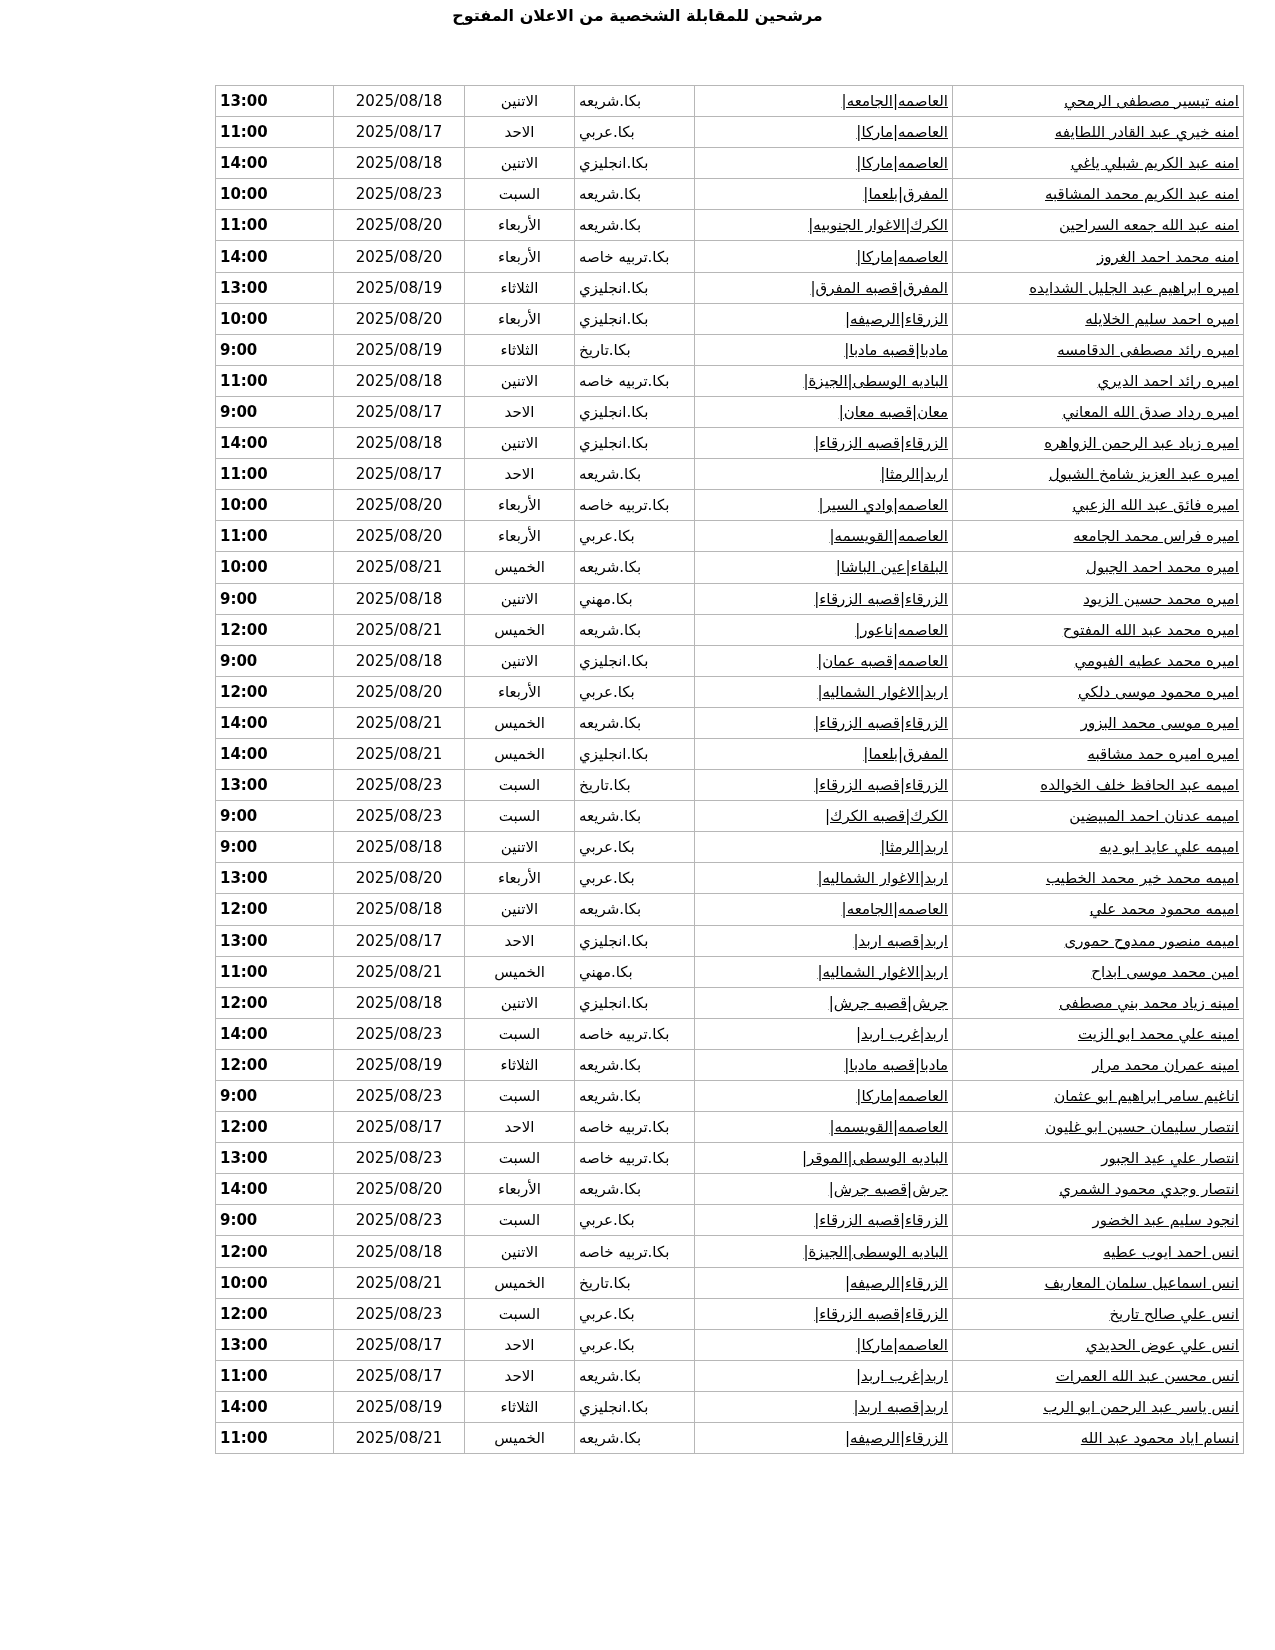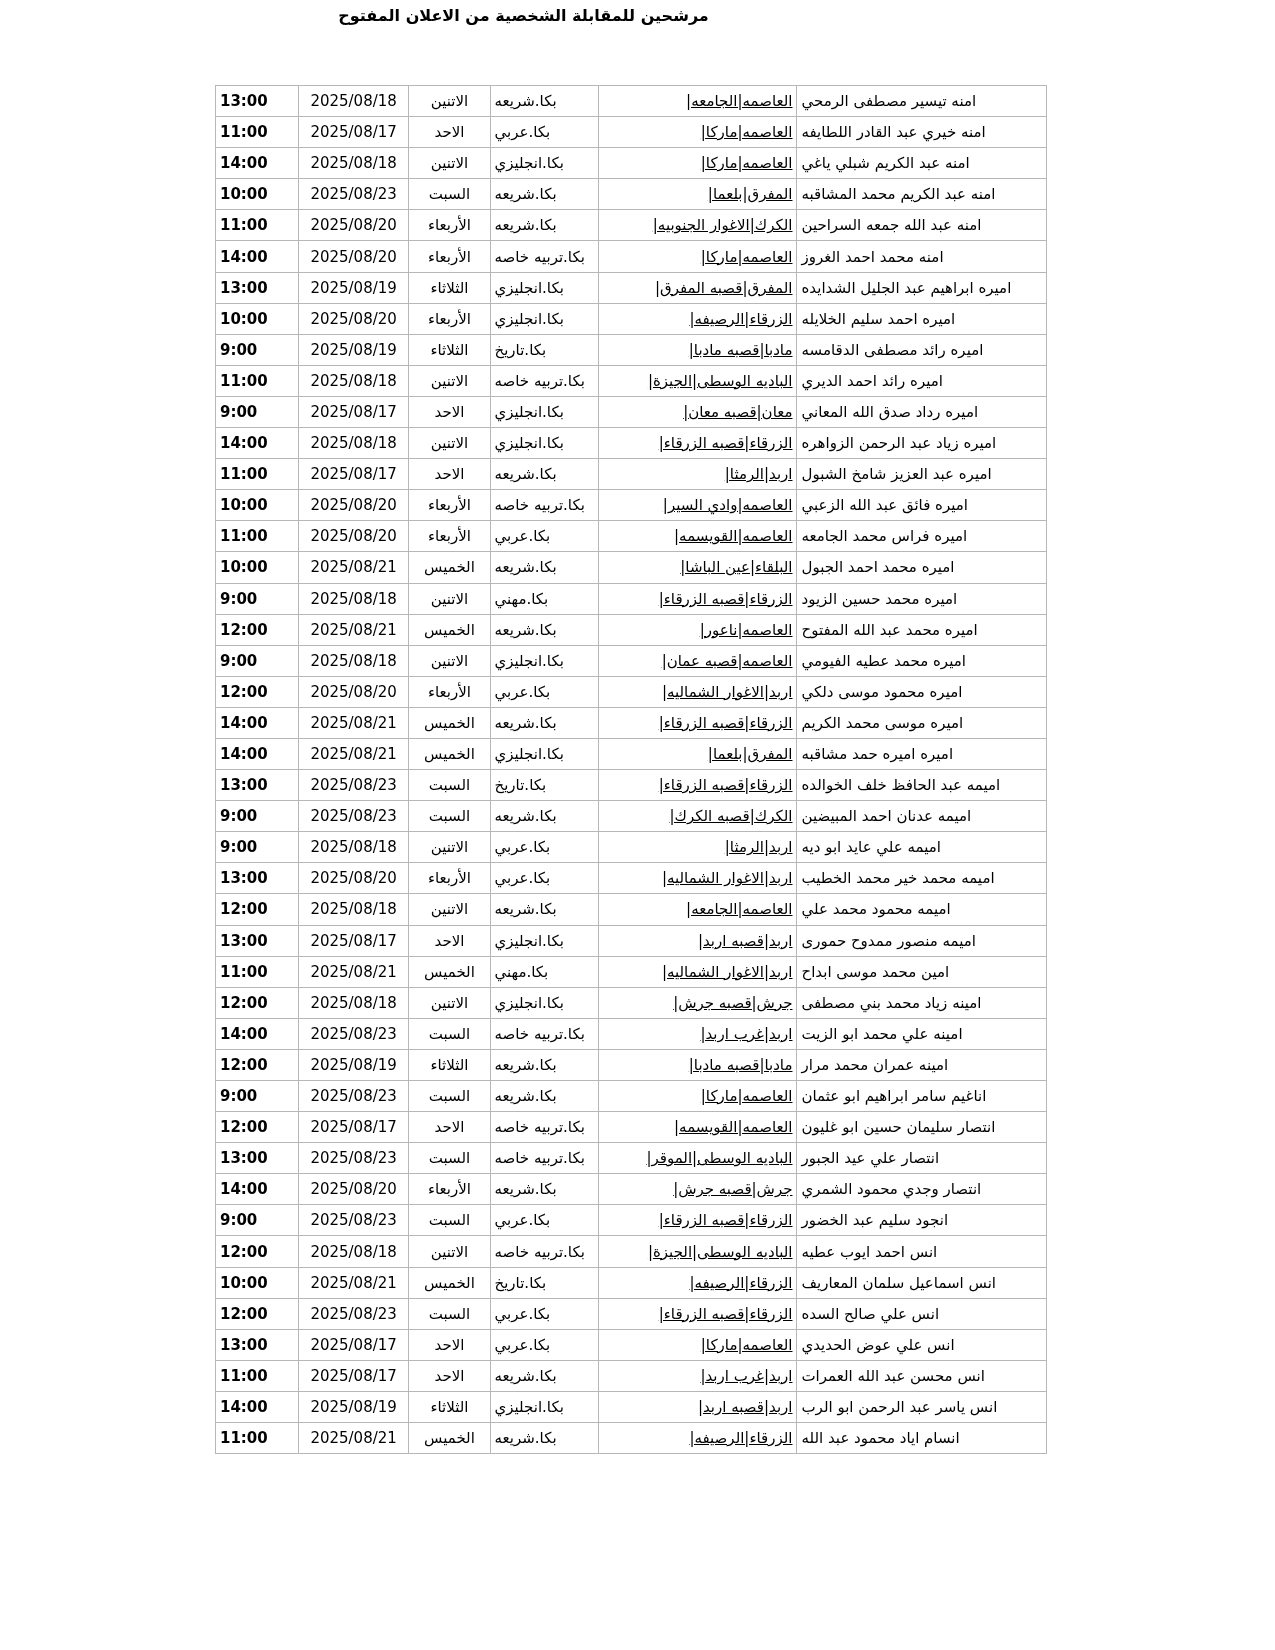--- a/index.html
+++ b/index.html
@@ -6,21 +6,21 @@
     margin: 0;
     padding: 0;
     background: #ffffff;
     width: 1275px;
     height: 1650px;
     font-family: "DejaVu Sans", sans-serif;
     color: #000000;
   }
   .page {
     position: relative;
-    width: 1047px;
+    width: 1275px;
     height: 1650px;
     background: #ffffff;
     overflow: hidden;
   }
   .title {
     position: absolute;
     top: 6px;
     left: 0;
     width: 100%;
     text-align: center;
@@ -39,21 +39,21 @@
   table.candidates td {
     border: 1px solid #b7b7b7;
     height: 30.1px;
     font-size: 15px;
     padding: 0 4px;
     white-space: nowrap;
     overflow: hidden;
     vertical-align: middle;
     background: #ffffff;
   }
-  td.col-name  { width: 282px; text-align: left; }
+  td.col-name  { width: 282px; text-align: right; text-decoration: underline; }
   td.col-location { width: 249px; text-align: right; text-decoration: underline; }
   td.col-degree { width: 111px; text-align: left; }
   td.col-day   { width: 101px; text-align: center; }
   td.col-date  { width: 122px; text-align: center; direction: ltr; }
   td.col-time  { width: 109px; text-align: left; direction: ltr; font-weight: bold; }
 </style>
 </head>
 <body>
 
 <div class="page">
@@ -214,21 +214,21 @@
         </tr>
         <tr>
           <td class="col-name">اميره محمود موسى دلكي</td>
           <td class="col-location">اربد|الاغوار الشماليه|</td>
           <td class="col-degree">بكا.عربي</td>
           <td class="col-day">الأربعاء</td>
           <td class="col-date">2025/08/20</td>
           <td class="col-time">12:00</td>
         </tr>
         <tr>
-          <td class="col-name">اميره موسى محمد الكريم</td>
+          <td class="col-name">اميره موسى محمد البزور</td>
           <td class="col-location">الزرقاء|قصبه الزرقاء|</td>
           <td class="col-degree">بكا.شريعه</td>
           <td class="col-day">الخميس</td>
           <td class="col-date">2025/08/21</td>
           <td class="col-time">14:00</td>
         </tr>
         <tr>
           <td class="col-name">اميره اميره حمد مشاقبه</td>
           <td class="col-location">المفرق|بلعما|</td>
           <td class="col-degree">بكا.انجليزي</td>
@@ -366,21 +366,21 @@
         </tr>
         <tr>
           <td class="col-name">انس اسماعيل سلمان المعاريف</td>
           <td class="col-location">الزرقاء|الرصيفه|</td>
           <td class="col-degree">بكا.تاريخ</td>
           <td class="col-day">الخميس</td>
           <td class="col-date">2025/08/21</td>
           <td class="col-time">10:00</td>
         </tr>
         <tr>
-          <td class="col-name">انس علي صالح السده</td>
+          <td class="col-name">انس علي صالح تاريخ</td>
           <td class="col-location">الزرقاء|قصبه الزرقاء|</td>
           <td class="col-degree">بكا.عربي</td>
           <td class="col-day">السبت</td>
           <td class="col-date">2025/08/23</td>
           <td class="col-time">12:00</td>
         </tr>
         <tr>
           <td class="col-name">انس علي عوض الحديدي</td>
           <td class="col-location">العاصمه|ماركا|</td>
           <td class="col-degree">بكا.عربي</td>

